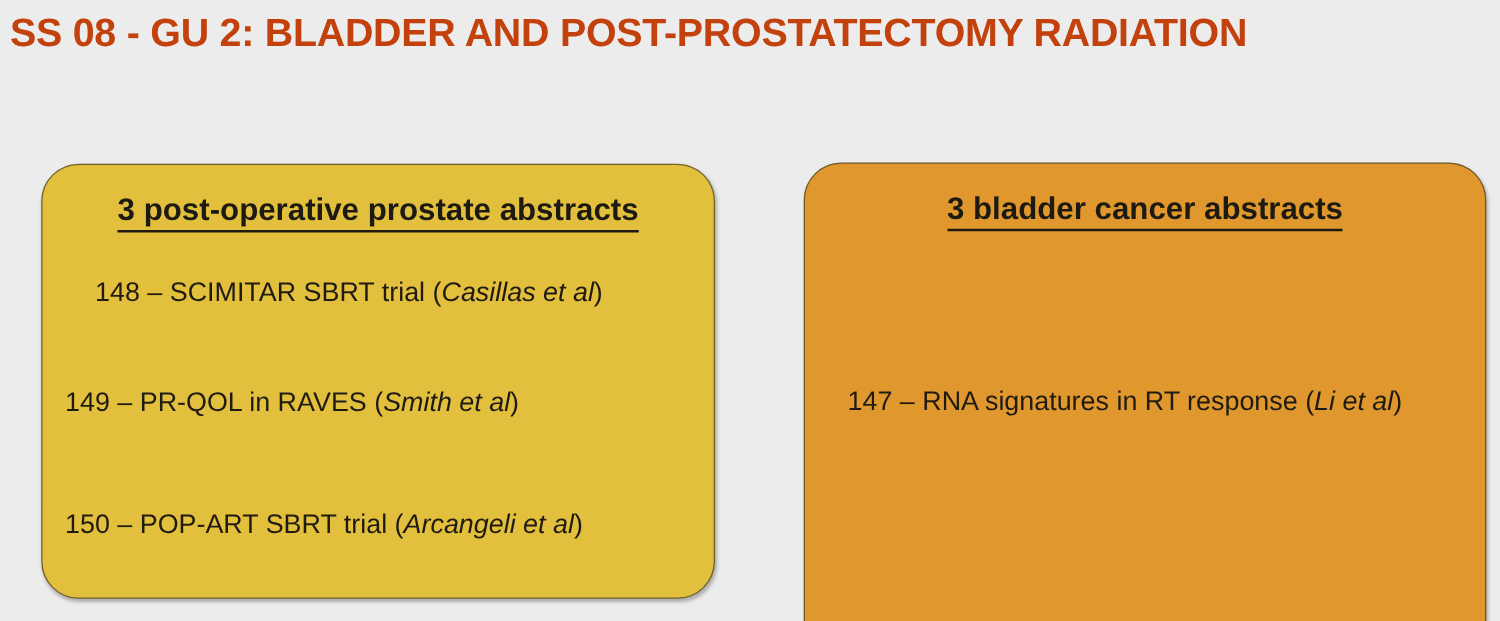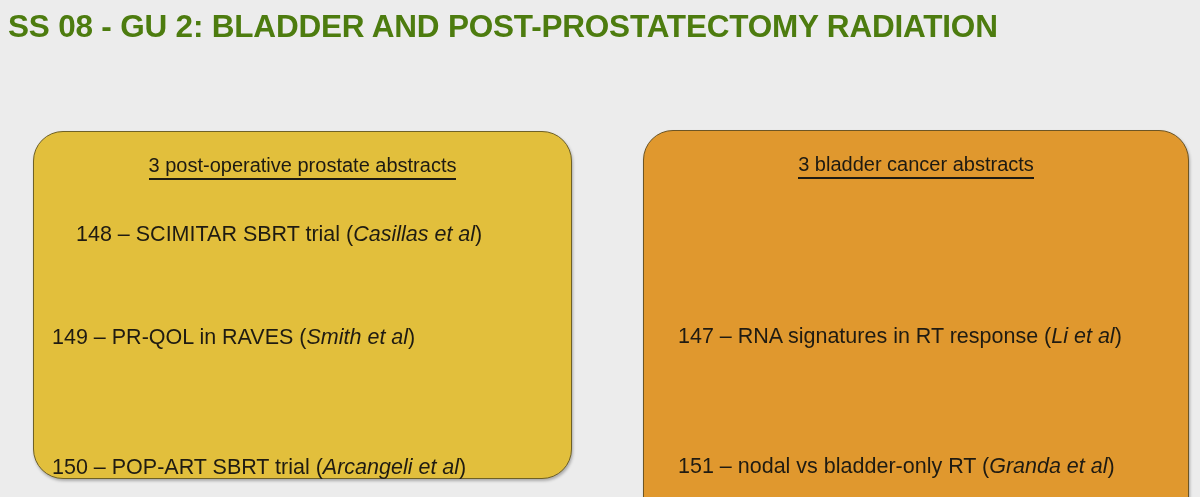--- a/index.html
+++ b/index.html
@@ -28,21 +28,21 @@
   #slide-title {
     position: absolute;
     left: 8px;
     top: 6px;
     width: 1184px;
     height: 44px;
     line-height: 40px;
     font-size: 31.5px;
     font-weight: bold;
     letter-spacing: -0.2px;
-    color: #4d7c0f;
+    color: #c2410c;
     white-space: nowrap;
     text-align: left;
   }
 
   
   .callout {
     position: absolute;
     box-sizing: border-box;
     border-radius: 30px;
     border: 1.2px solid #6c5f2a;
@@ -74,22 +74,22 @@
     width: 100%;
     height: 100%;
   }
 
   
   .box-heading {
     position: absolute;
     left: 0;
     width: 100%;
     text-align: center;
-    font-size: 20px;
-    font-weight: normal;
+    font-size: 25px;
+    font-weight: bold;
     color: #1d1a12;
     white-space: nowrap;
   }
   .box-heading span {
     border-bottom: 2.5px solid #1d1a12;
     padding-bottom: 2px;
   }
   #heading-prostate { top: 22px; }
   #heading-bladder  { top: 22px; }
 
@@ -102,22 +102,22 @@
     line-height: 26px;
   }
   .abstract-line em {
     font-style: italic;
   }
 
   #box-prostate .abstract-line { left: 18px; }
   #box-bladder  .abstract-line { left: 34px; }
 
   .line-0 { top: 89px; margin-left: 24px; }
-  .line-1 { top: 192px; }
-  .line-2 { top: 274px; margin-top: 48px; }
+  .line-1 { top: 177px; }
+  .line-2 { top: 274px; }
 </style>
 </head>
 <body>
 
 <div id="slide">
 
   <div id="slide-title">SS 08 - GU 2: BLADDER AND POST-PROSTATECTOMY RADIATION</div>
 
   <div class="callout" id="box-prostate">
     <div class="box-inner">
@@ -143,19 +143,16 @@
     <div class="box-inner">
       <div class="box-heading" id="heading-bladder">
         <span>3 bladder cancer abstracts</span>
       </div>
 
 
       <div class="abstract-line line-1">
         <span>147 – RNA signatures in RT response (<em>Li et al</em>)</span>
       </div>
 
-      <div class="abstract-line line-2">
-        <span>151 – nodal vs bladder-only RT (<em>Granda et al</em>)</span>
-      </div>
     </div>
   </div>
 
 </div>
 
 </body></html>

